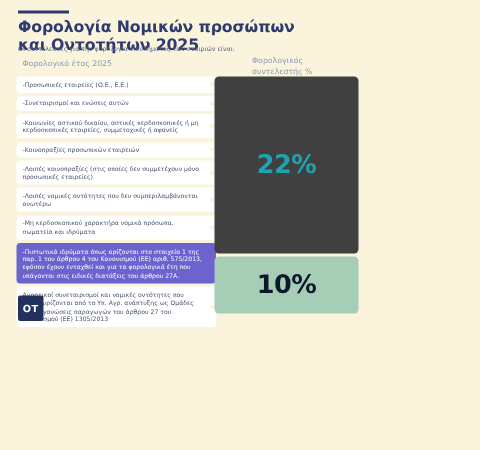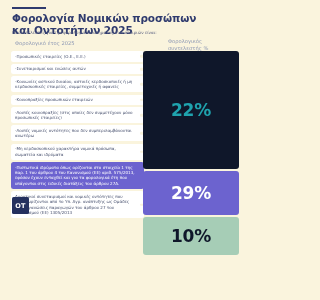--- a/index.html
+++ b/index.html
@@ -141,21 +141,21 @@
     justify-content: center;
     box-sizing: border-box;
   }
   .vbox .pct {
     font-size: 17px;
     font-weight: bold;
     letter-spacing: -0.3px;
   }
   .vbox.v22 {
     height: 118px;
-    background: #0f172a;
+    background: #404040;
   }
   .vbox.v22 .pct { color: #1fa3ae; }
   .vbox.v29 {
     height: 44px;
     background: #6c63cf;
   }
   .vbox.v29 .pct { color: #ffffff; }
   .vbox.v10 {
     height: 38px;
     background: #a6cdb6;
@@ -237,23 +237,20 @@
 
     <div class="item mid">
       <span class="txt">Αγροτικοί συνεταιρισμοί και νομικές οντότητες που αναγνωρίζονται από το Υπ. Αγρ. ανάπτυξης ως Ομάδες και Οργανώσεις παραγωγών του άρθρου 27 του Κανονισμού (ΕΕ) 1305/2013</span>
     </div>
   </div>
 
   <div class="values">
     <div class="vbox v22">
       <span class="pct">22%</span>
     </div>
-    <div class="vbox v29">
-      <span class="pct">29%</span>
-    </div>
     <div class="vbox v10">
       <span class="pct">10%</span>
     </div>
   </div>
 
   <div class="logo">
     <span>OT</span>
   </div>
 
 </div>

